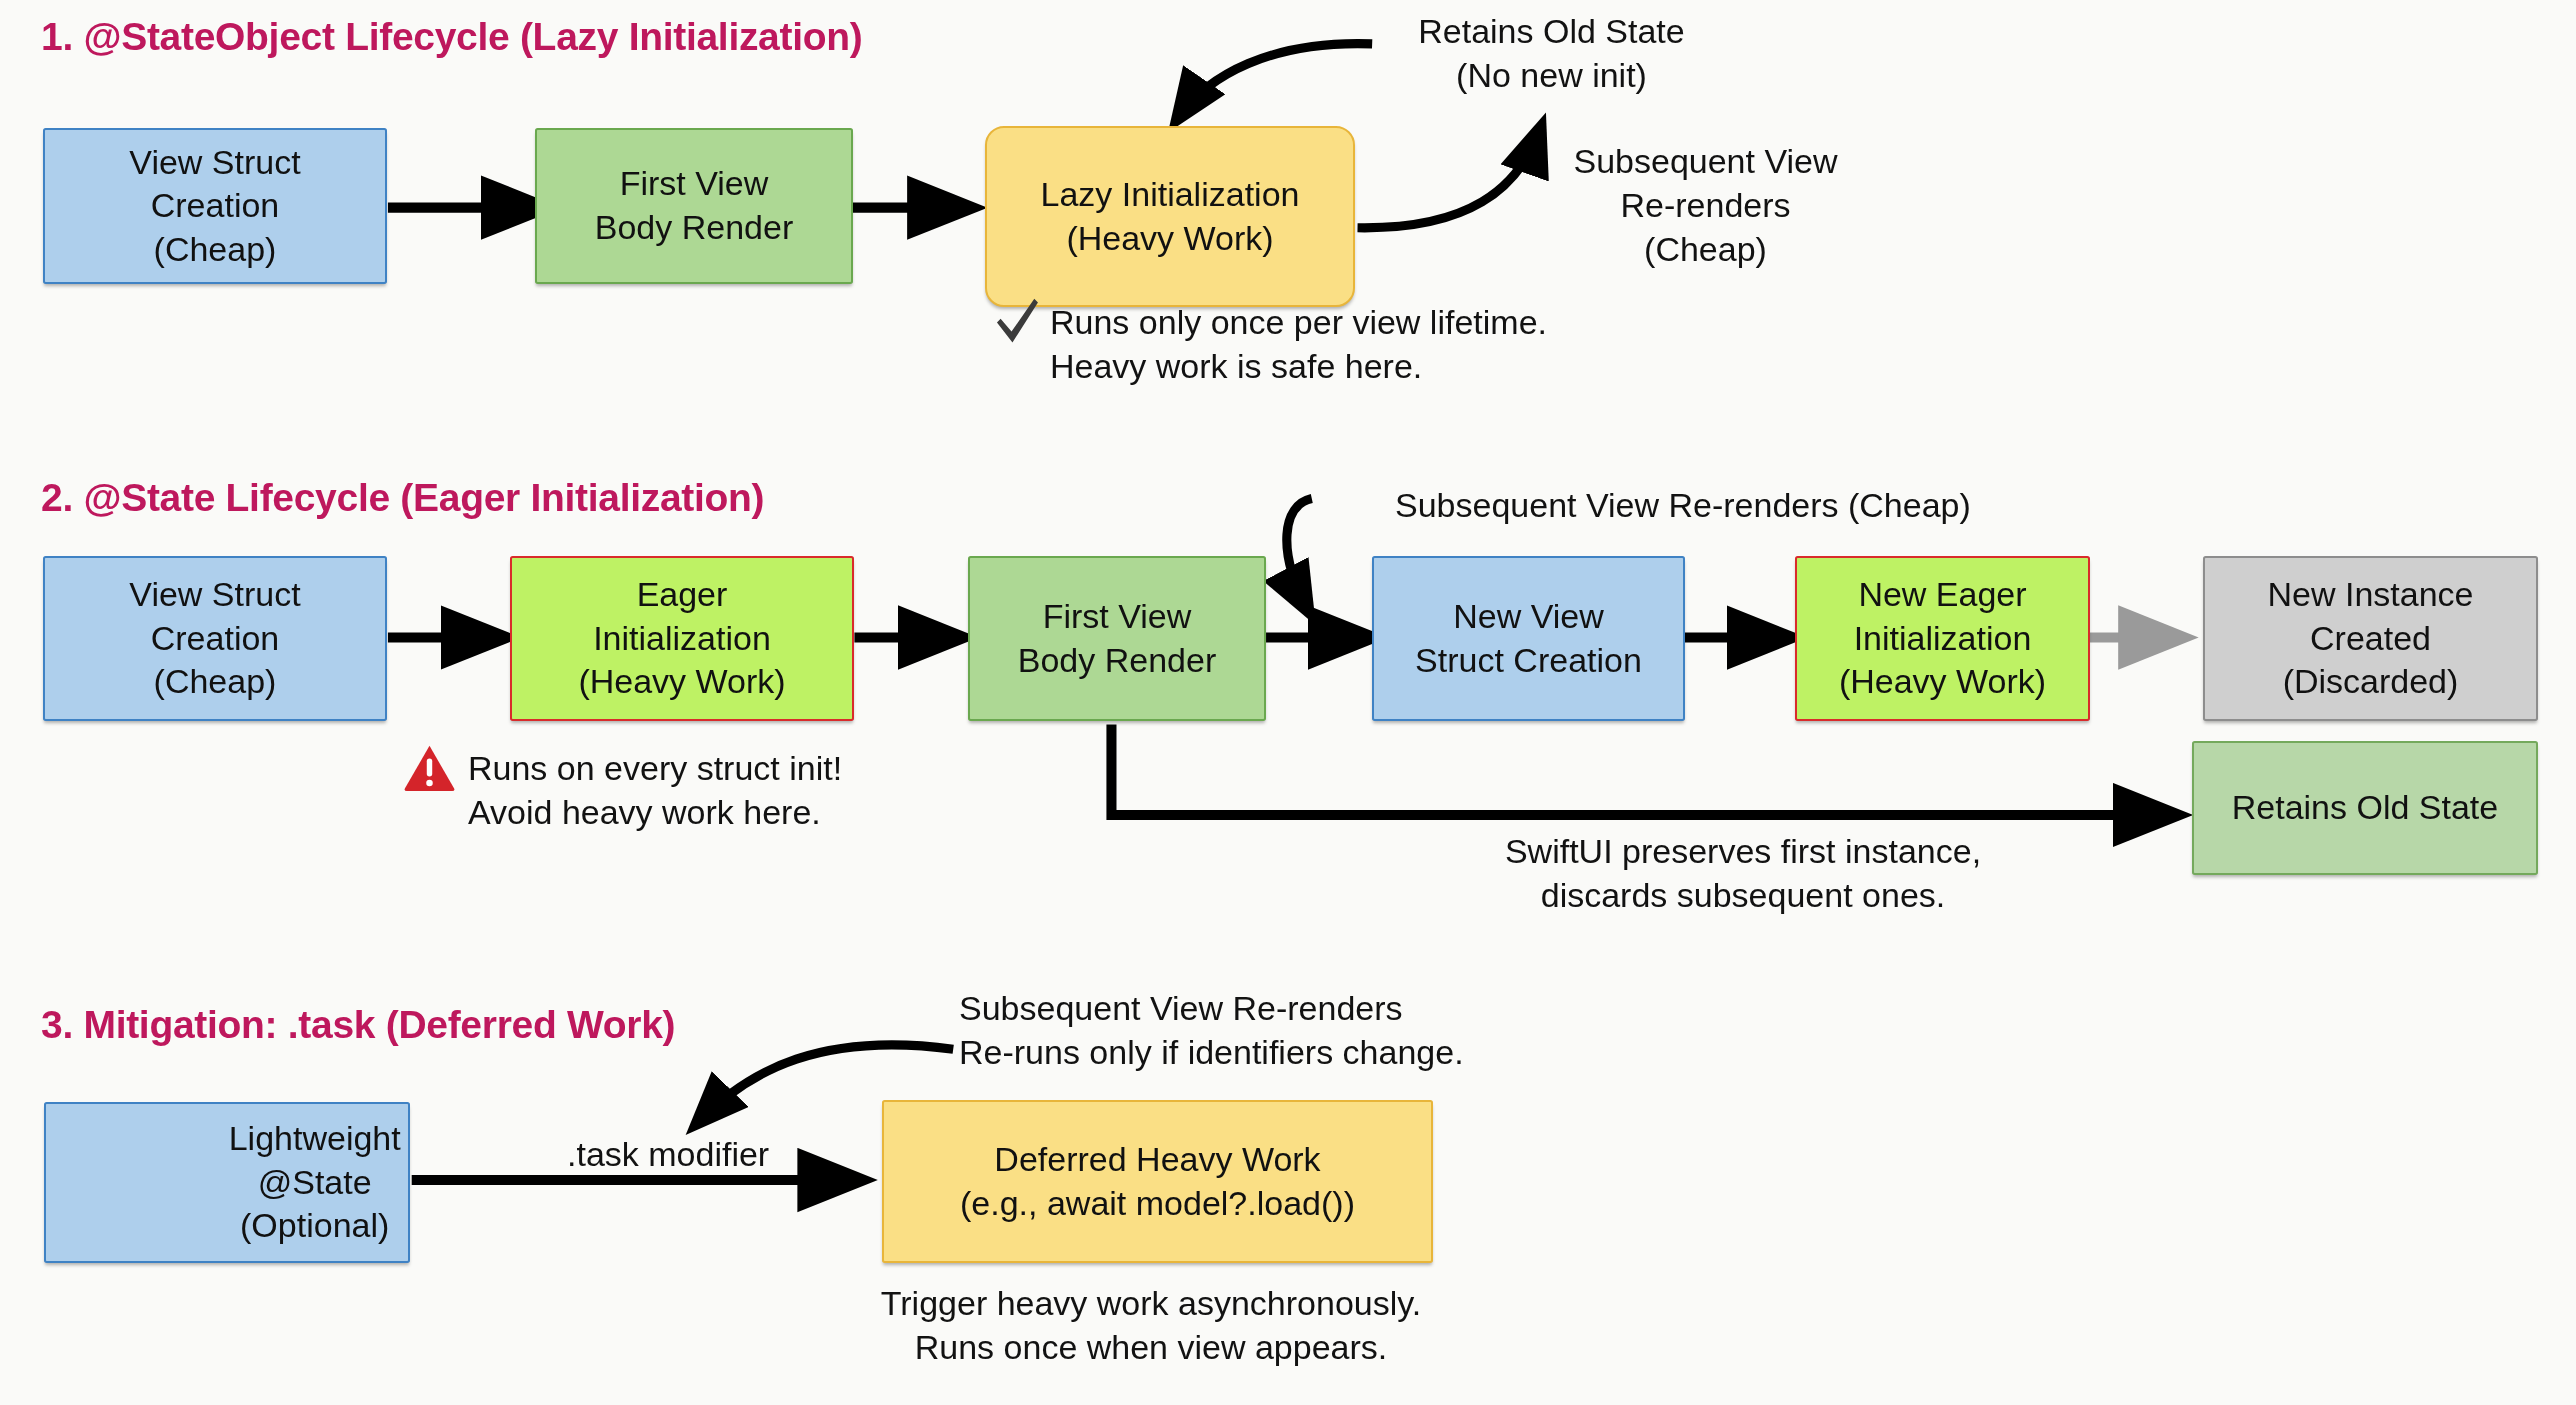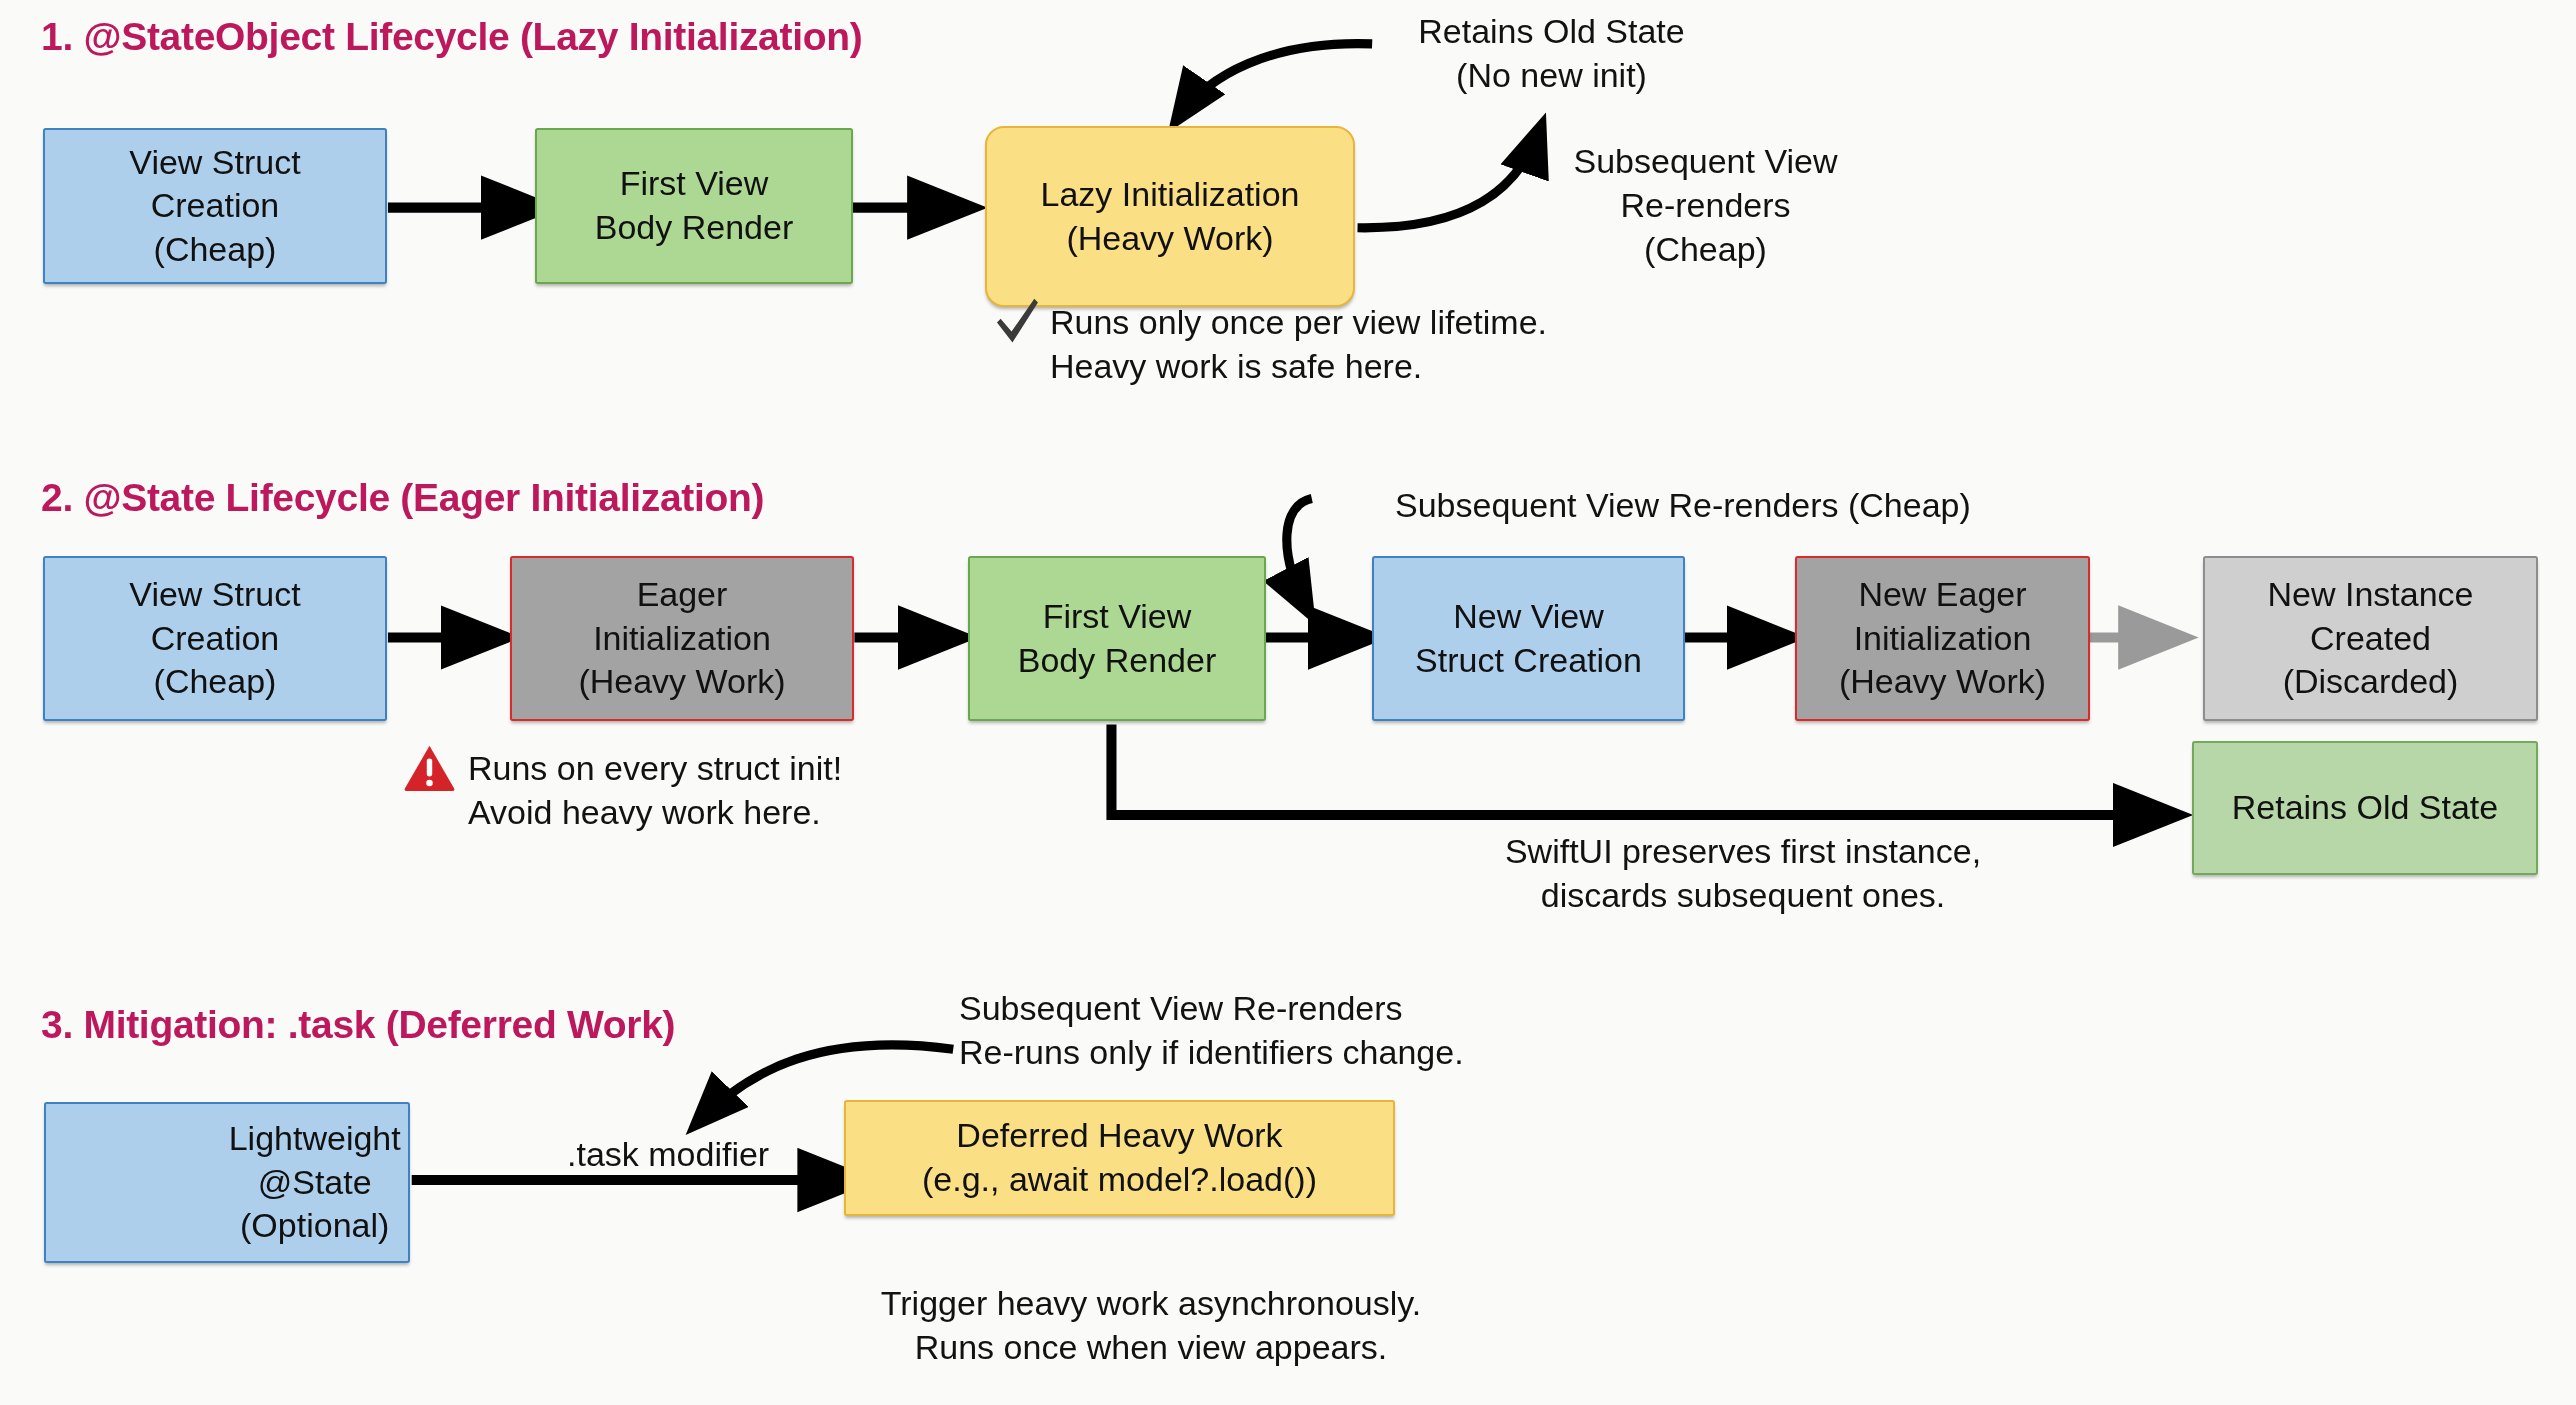--- a/index.html
+++ b/index.html
@@ -34,21 +34,21 @@
     line-height:1.28;
     color:#111;
     border-radius:2.7px;
     white-space:pre-line;
     padding:3.7px 7.3px;
   }
   .n-blue  {background:#aecfec;border:2.7px solid #3f82c4;box-shadow:0 3.7px 3.7px -1.8px rgba(0,0,0,.30);}
   .n-green {background:#add894;border:2.7px solid #6aa84f;box-shadow:0 3.7px 3.7px -1.8px rgba(0,0,0,.30);}
   .n-green-soft{background:#b7d7a8;border:2.7px solid #74a95c;box-shadow:0 3.7px 3.7px -1.8px rgba(0,0,0,.30);}
   .n-yellow{background:#fadf85;border:2.7px solid #e8b53a;box-shadow:0 3.7px 3.7px -1.8px rgba(0,0,0,.30);}
-  .n-red   {background:#a3a3a3;border:2.7px solid #d92b2b;box-shadow:0 3.7px 3.7px -1.8px rgba(0,0,0,.30);}
+  .n-red   {background:#bef264;border:2.7px solid #d92b2b;box-shadow:0 3.7px 3.7px -1.8px rgba(0,0,0,.30);}
   .n-gray  {background:#cfcfcf;border:2.7px solid #8d8d8d;box-shadow:0 3.7px 3.7px -1.8px rgba(0,0,0,.30);}
 
   
   .note{
     position:absolute;
     font-size:34px;
     line-height:1.3;
     color:#121212;
     white-space:pre-line;
   }
@@ -186,21 +186,21 @@
 discards subsequent ones.</div>
 
   <div class="section-title" style="left:41px;top:1003px;">3. Mitigation: .task (Deferred Work)</div>
 
   <div class="node n-blue" style="left:44px;top:1102px;width:366px;height:161px;justify-content:flex-end;">
     <span>Lightweight
 @State
 (Optional)</span>
   </div>
 
-  <div class="node n-yellow" style="left:844px;top:1100px;width:551px;height:116px;">
+  <div class="node n-yellow" style="left:882px;top:1100px;width:551px;height:163px;">
     <span>Deferred Heavy Work
 (e.g., await model?.load())</span>
   </div>
 
   <div class="note left" style="left:527px;top:1132px;width:384px;margin-left:40px;">.task modifier</div>
 
   <div class="note left" style="left:959px;top:986px;width:823px;">Subsequent View Re-renders
 Re-runs only if identifiers change.</div>
 
   <div class="note center" style="left:849px;top:1281px;width:604px;">Trigger heavy work asynchronously.

